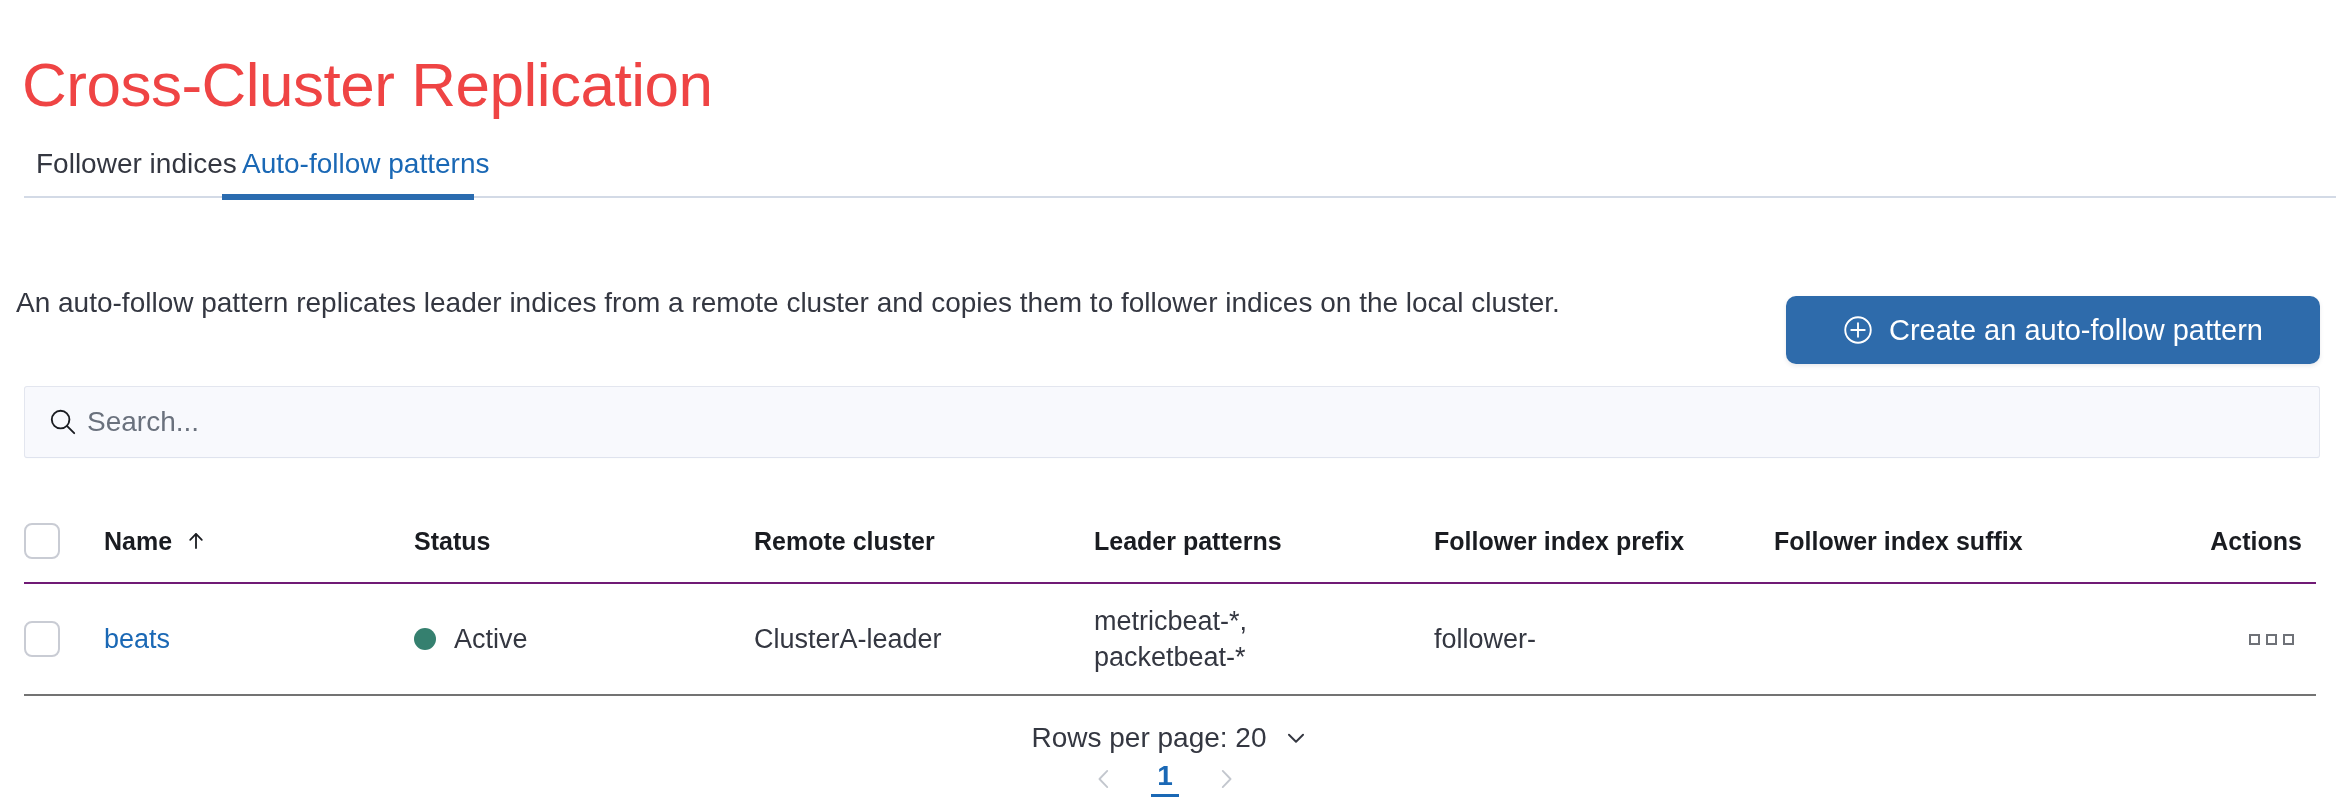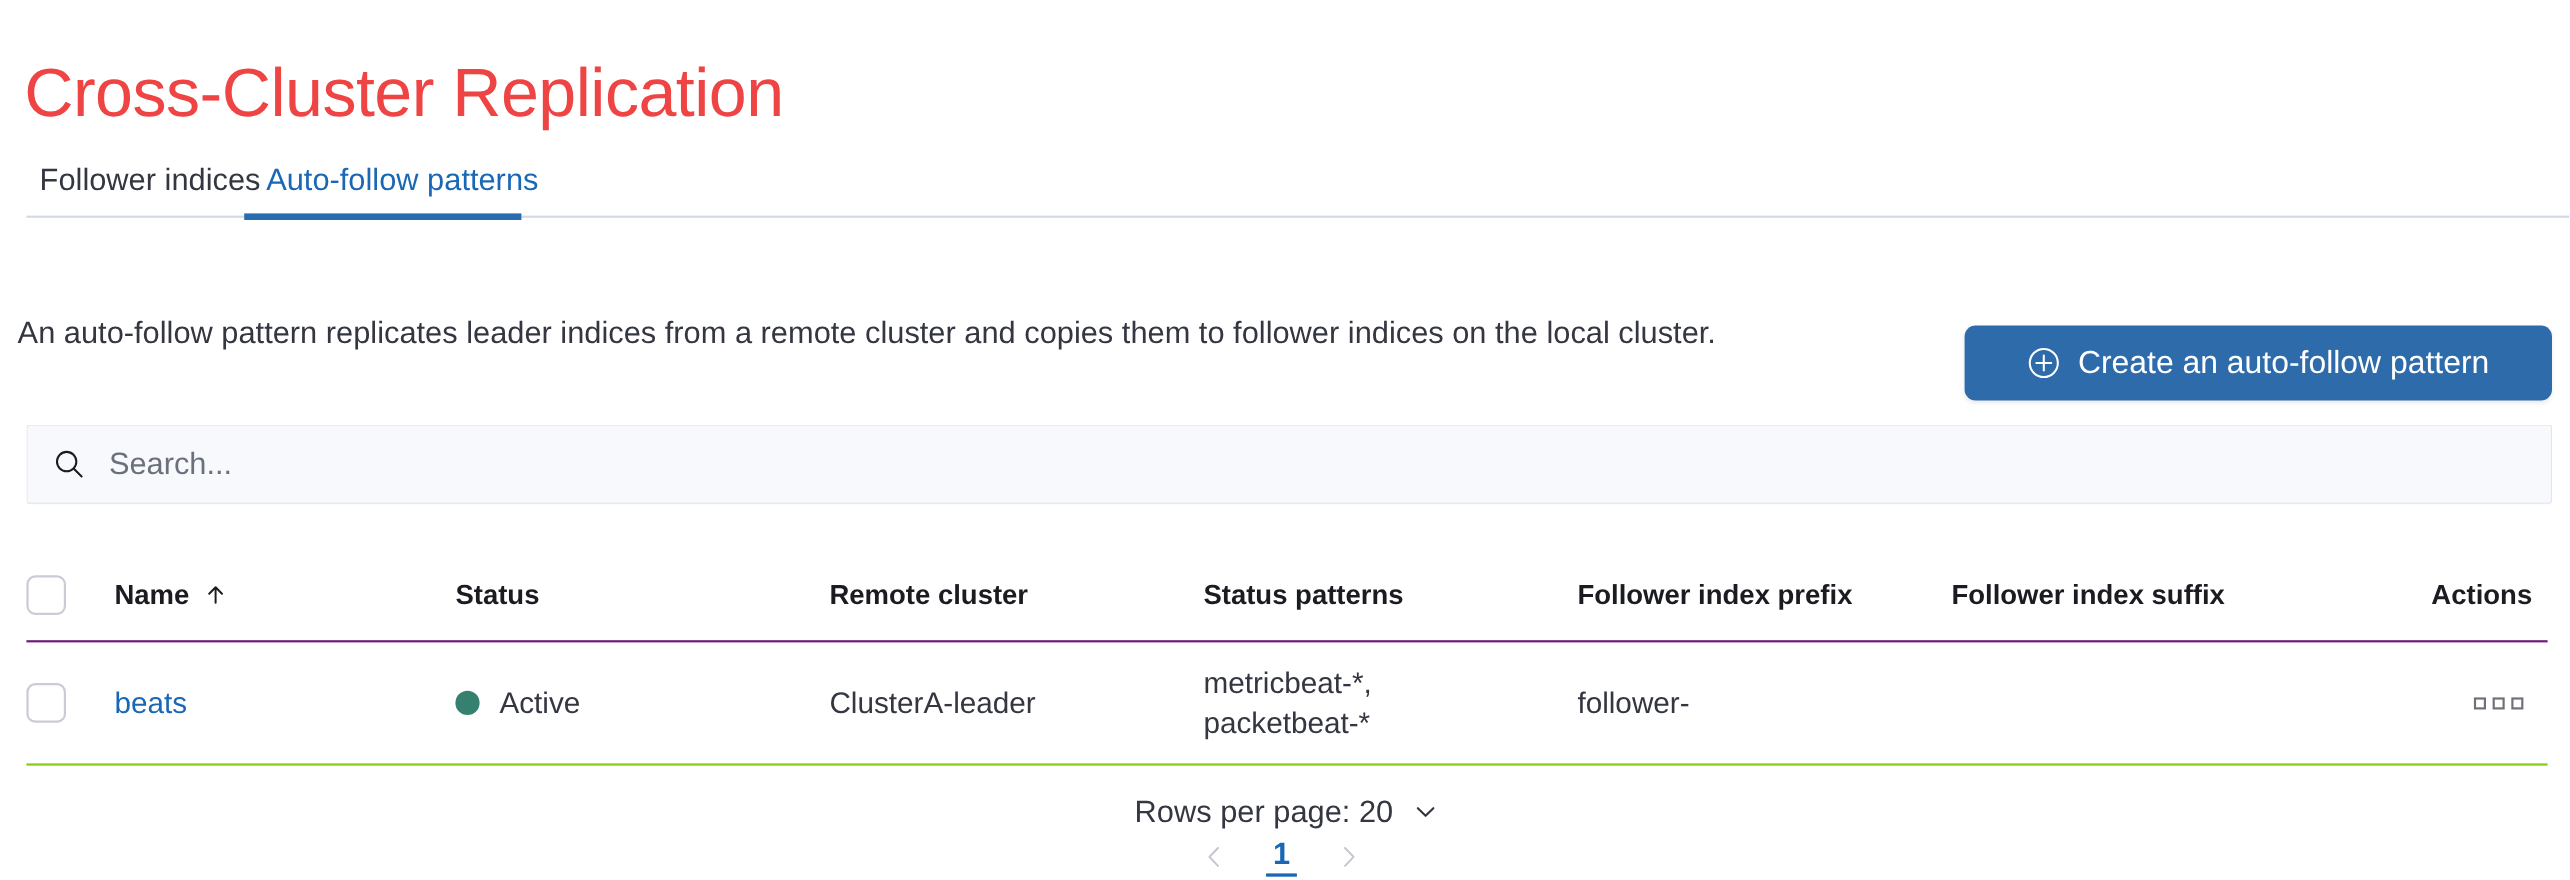--- a/index.html
+++ b/index.html
@@ -109,21 +109,21 @@
     left: 24px; top: 386px;
     width: 2296px; height: 72px;
     background: #f8f9fd;
     border: 1px solid #e3e6ef;
     border-bottom-color: #dfe3ee;
     border-radius: 3px;
     box-shadow: 0 1px 1px -1px rgba(152,162,179,0.25);
     display: flex;
     align-items: center;
     padding: 0 22px;
-    gap: 20px;
+    gap: 8px;
     cursor: text;
   }
   .search-icon { display: inline-flex; width: 32px; height: 32px; flex: 0 0 auto; }
   .search-input {
     flex: 1 1 auto;
     border: none;
     outline: none;
     background: transparent;
     font-size: 28px;
     color: #343741;
@@ -144,21 +144,21 @@
     align-items: flex-start;
     width: 100%;
   }
   .head-row {
     height: 84px;
     border-bottom: 2px solid #701a75;
     align-items: center;
   }
   .body-row {
     min-height: 112px;
-    border-bottom: 2px solid #84cc16;
+    border-bottom: 2px solid #737373;
     align-items: center;
   }
   .c-check  { width: 60px;  flex: 0 0 60px; display:flex; align-items:center; }
   .c-name   { width: 330px; flex: 0 0 330px; padding-left: 20px;}
   .c-status { width: 340px; flex: 0 0 340px; display:flex; align-items:center; gap: 18px;}
   .c-remote { width: 340px; flex: 0 0 340px; }
   .c-leader { width: 340px; flex: 0 0 340px; }
   .c-prefix { width: 340px; flex: 0 0 340px; }
   .c-suffix { width: 360px; flex: 0 0 360px; }
   .c-actions{ flex: 1 1 auto; display: flex; justify-content: flex-end; padding-right: 14px; align-items: flex-end;}
@@ -319,21 +319,21 @@
           </span>
         </div>
       </div>
       <div class="c-status">
         <div class="th">Status</div>
       </div>
       <div class="c-remote">
         <div class="th">Remote cluster</div>
       </div>
       <div class="c-leader">
-        <div class="th">Status patterns</div>
+        <div class="th">Leader patterns</div>
       </div>
       <div class="c-prefix">
         <div class="th">Follower index prefix</div>
       </div>
       <div class="c-suffix">
         <div class="th">Follower index suffix</div>
       </div>
       <div class="c-actions">
         <div class="th static">Actions</div>
       </div>

